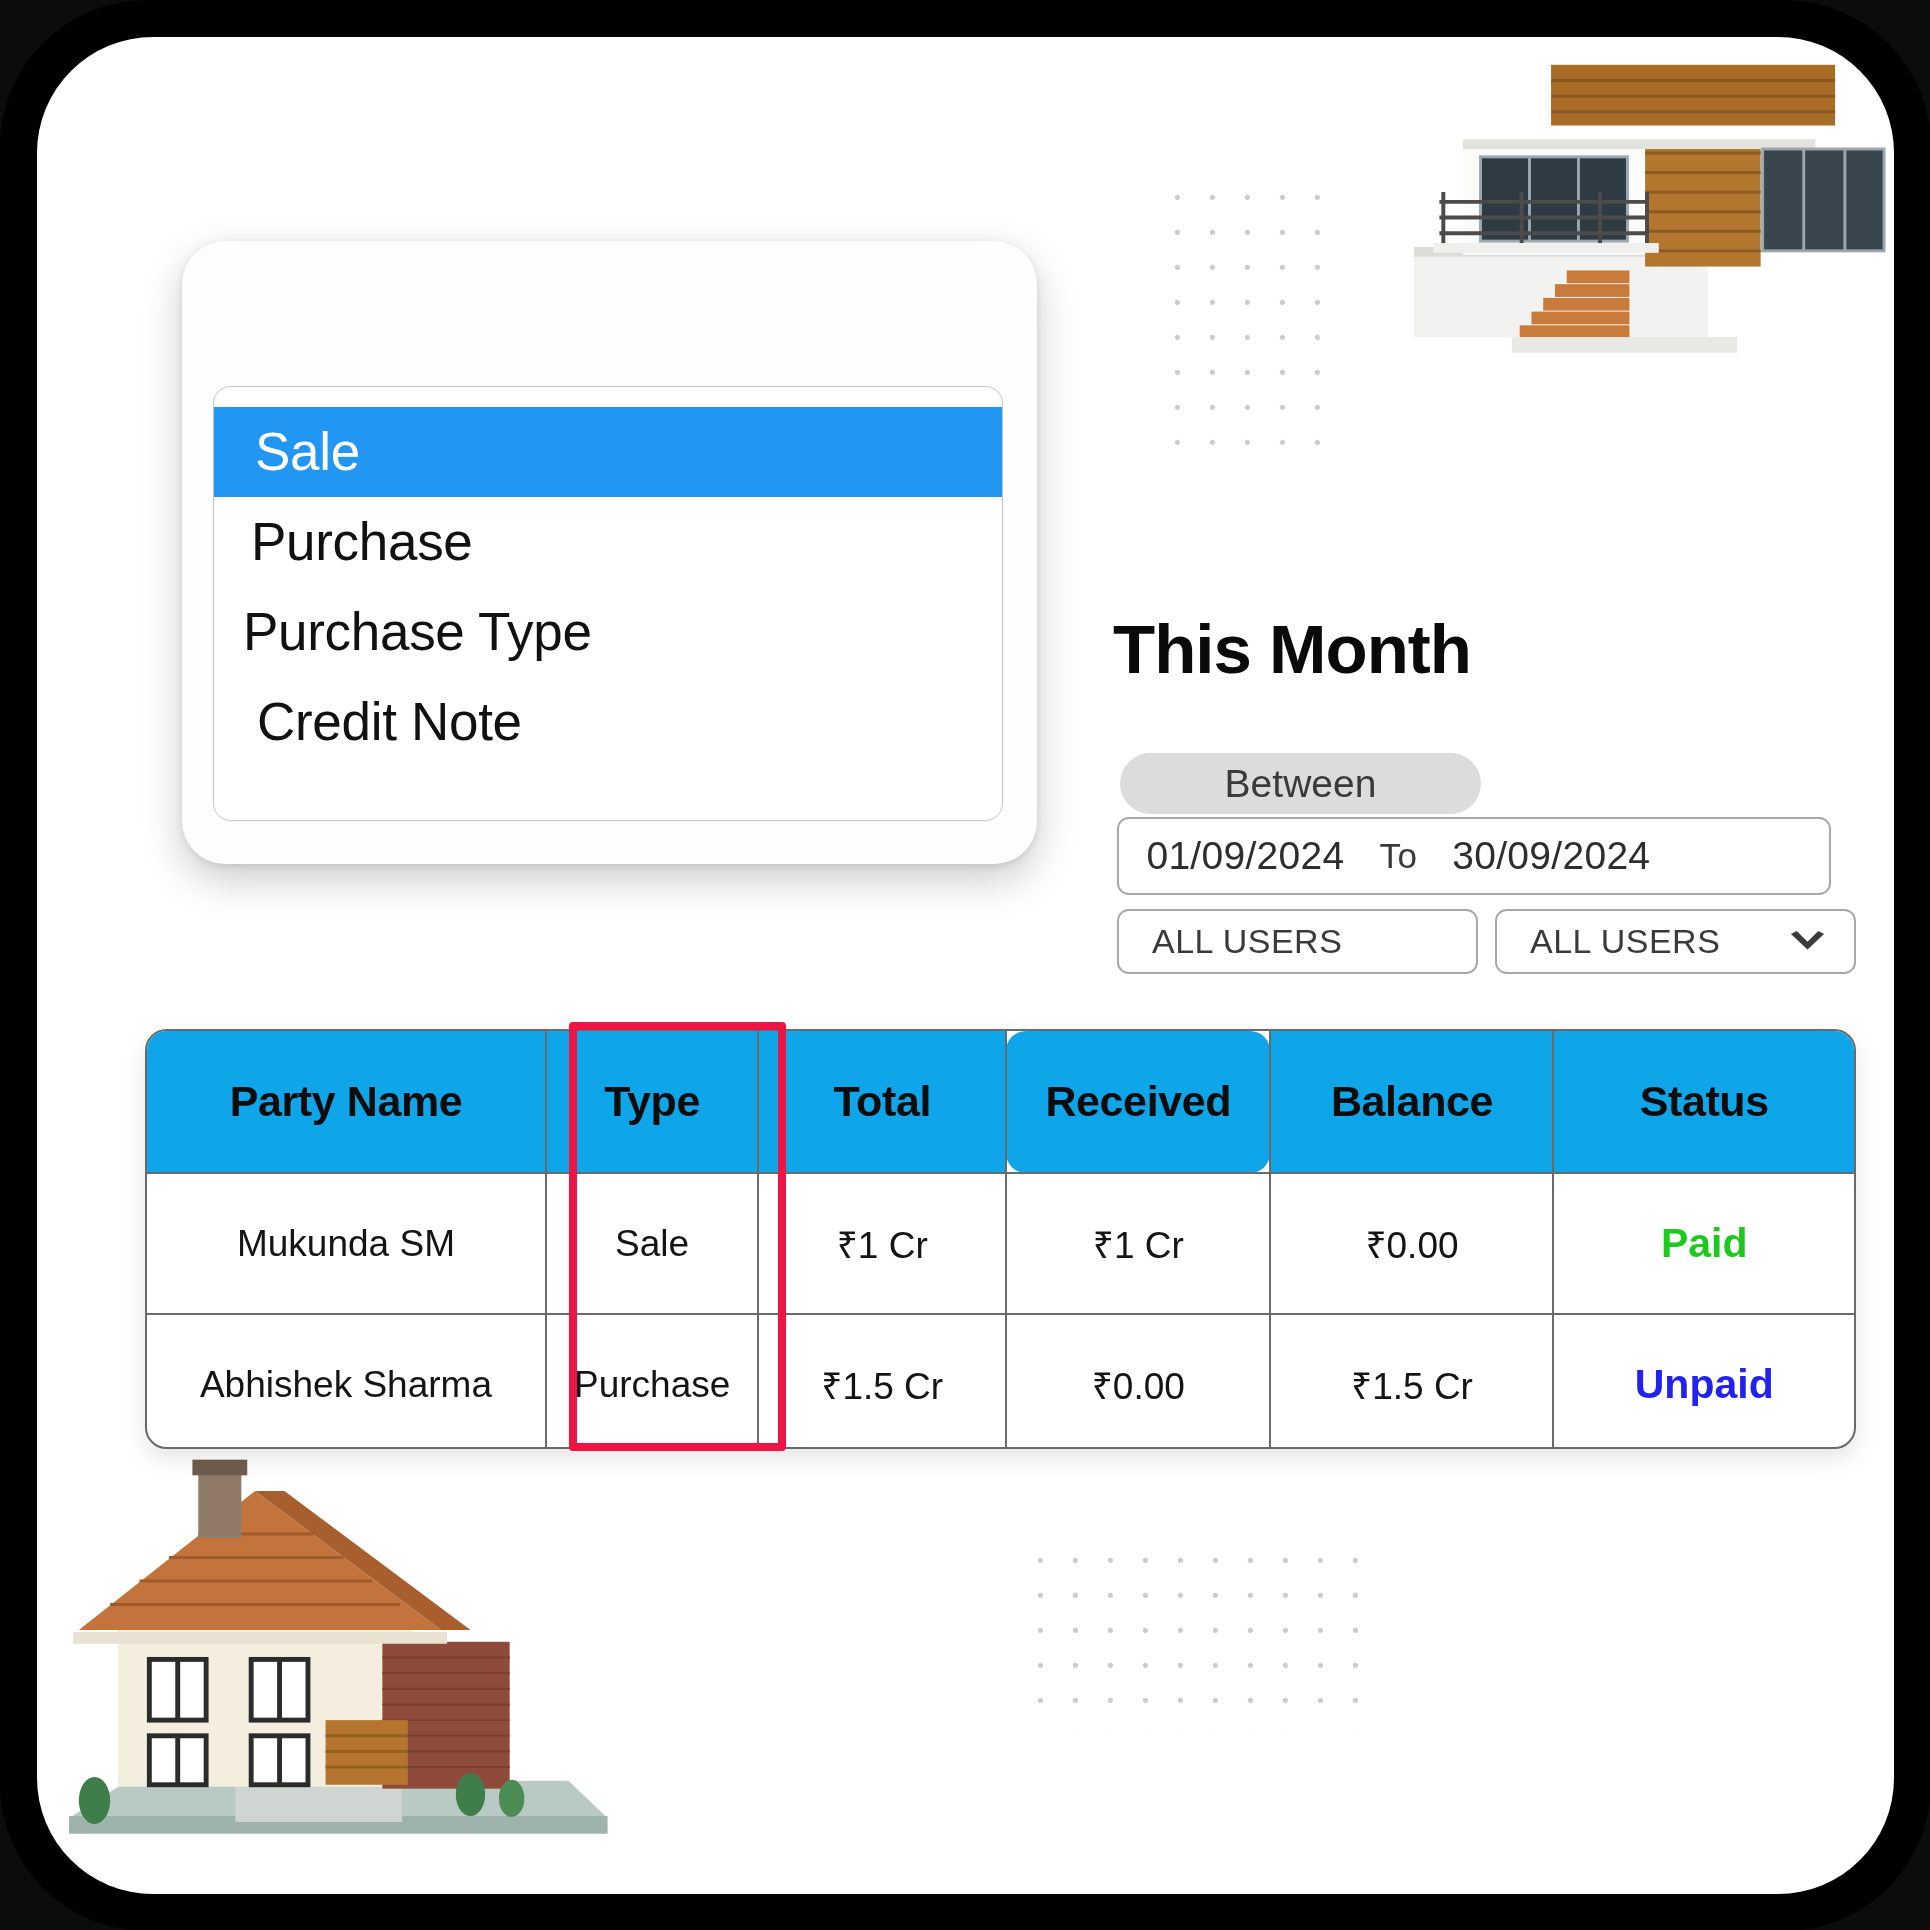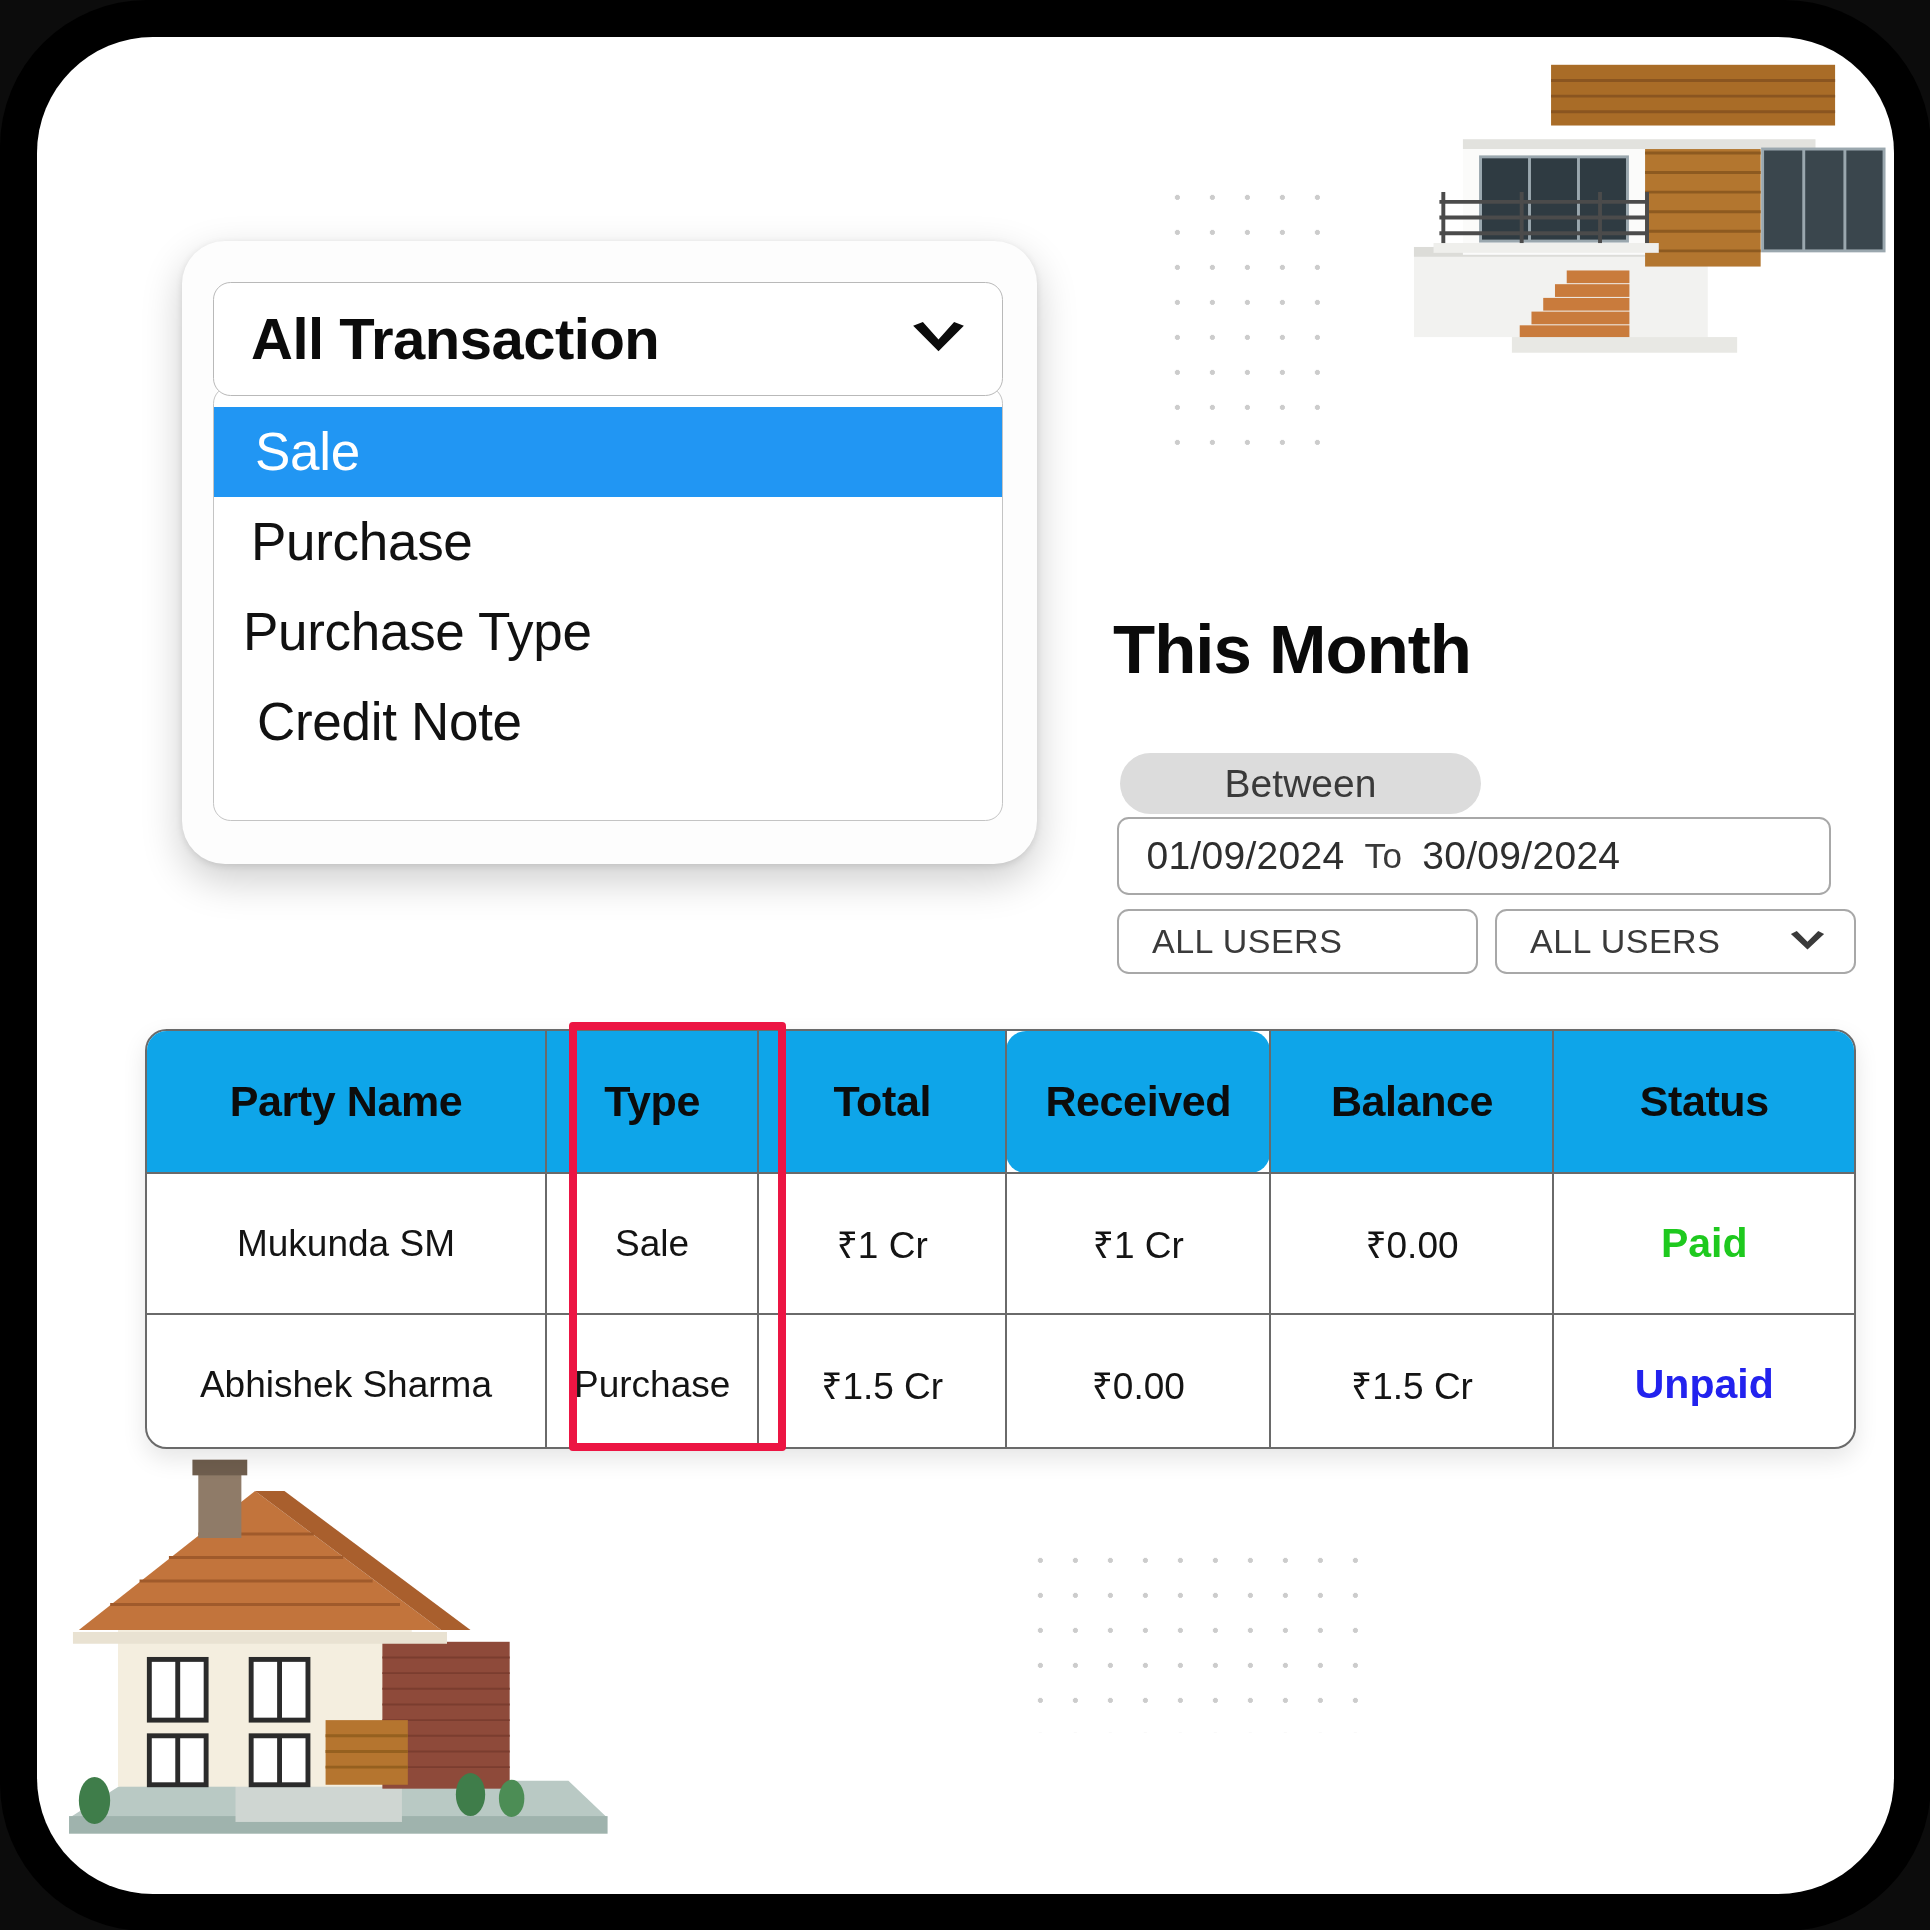--- a/index.html
+++ b/index.html
@@ -164,21 +164,21 @@
     position: absolute;
     left: 1080px;
     top: 780px;
     width: 714px;
     height: 78px;
     border: 2px solid #a8a8a8;
     border-radius: 11.8px;
     box-sizing: border-box;
     display: flex;
     align-items: center;
-    gap: 20px;
+    gap: 35px;
     padding-left: 27.4px;
     font-size: 39px;
     color: #2e2e2e;
     letter-spacing: 0.3px;
   }
   #date-to { font-size: 35px; color: #3a3a3a; }
 
   #all-firms {
     position: absolute;
     left: 1080px;
@@ -421,28 +421,20 @@
           <span>Purchase</span>
         </div>
         <div class="opt i3">
           <span>Purchase Type</span>
         </div>
         <div class="opt i4">
           <span>Credit Note</span>
         </div>
       </div>
 
-      <div id="txn-select">
-        <span id="txn-select-value">All Transaction</span>
-        <span id="txn-chevron">
-          <svg width="61" height="39" viewBox="0 0 62 40">
-            <path d="M5 6 L31 32 L57 6 L47 2 L31 20 L15 2 Z" fill="#0b0b0b"></path>
-          </svg>
-        </span>
-      </div>
     </div>
 
     <div id="this-month">This Month</div>
 
     <div id="between-pill">
       <span>Between</span>
     </div>
 
     <div id="date-range">
       <span>01/09/2024</span>

